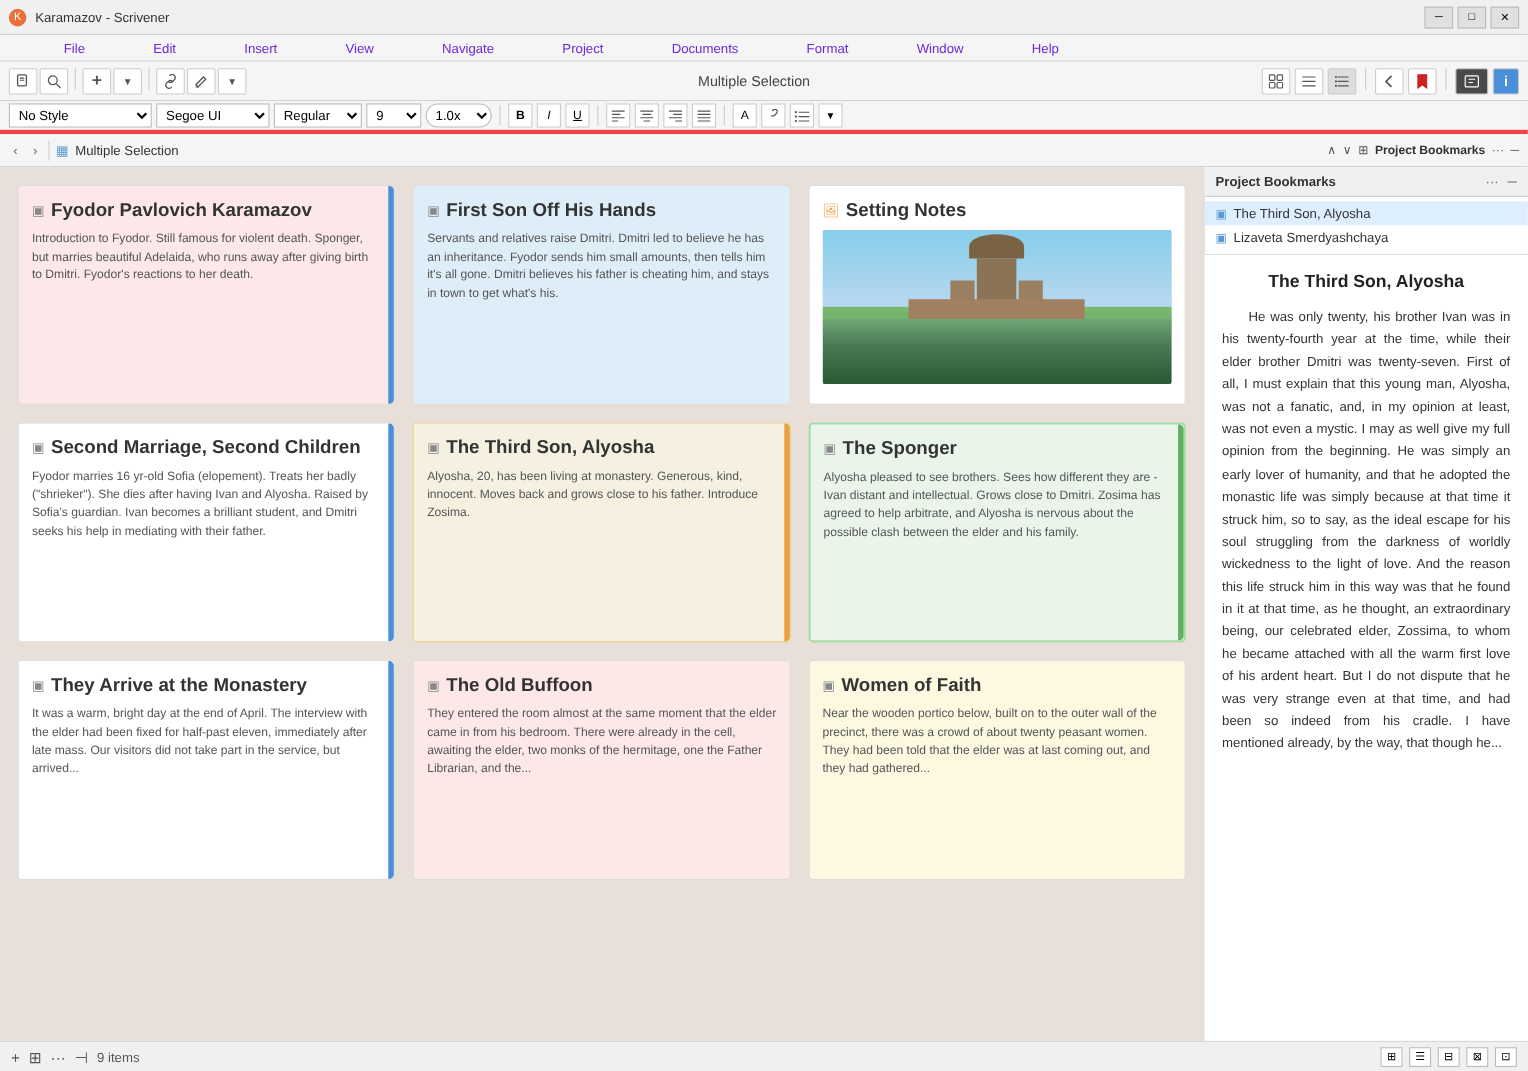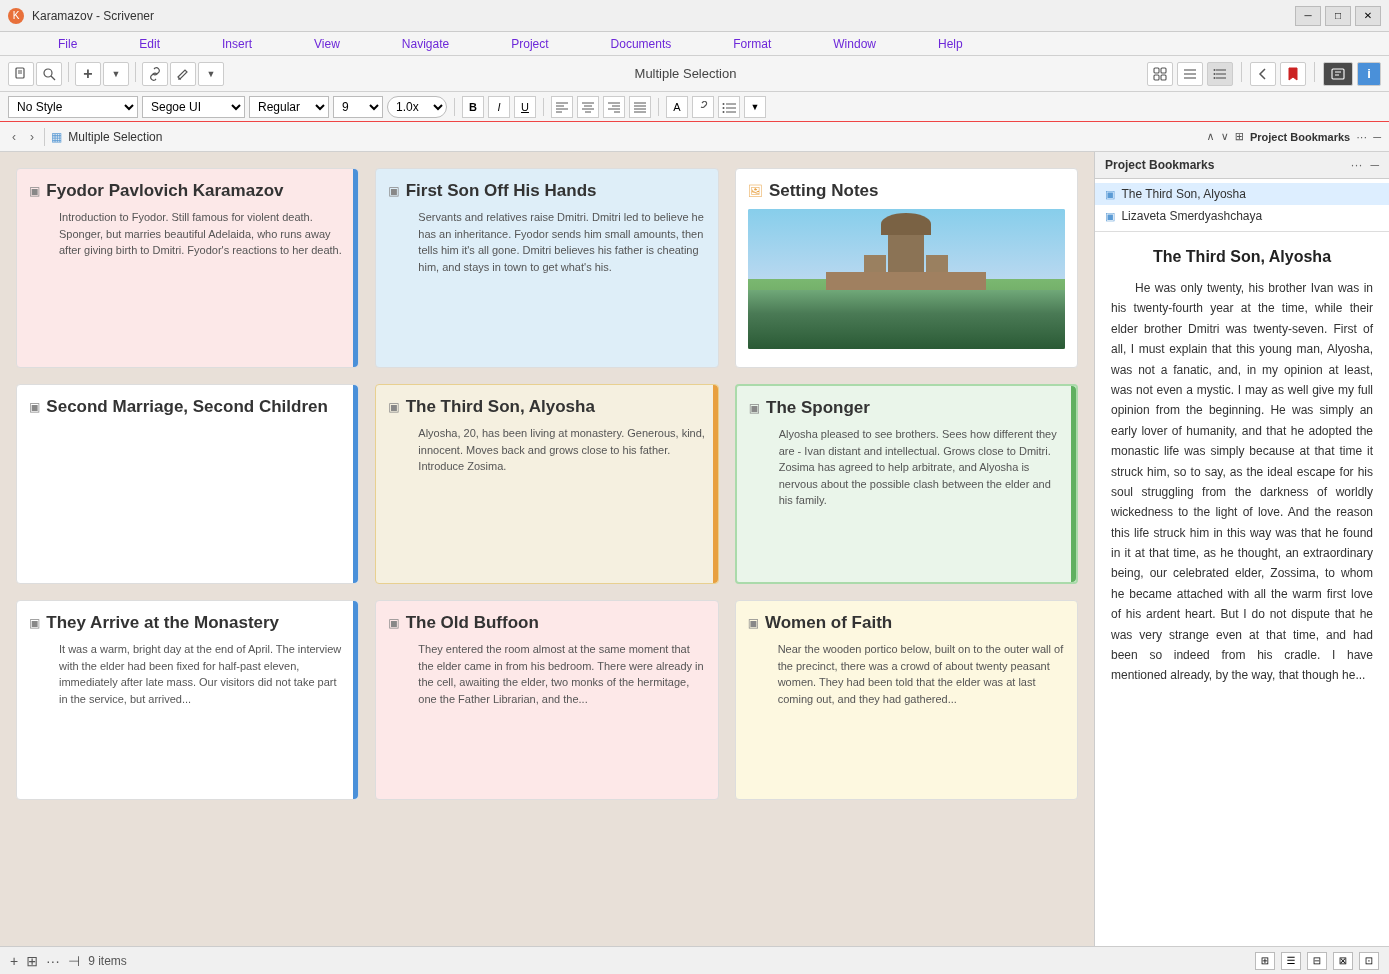--- a/index.html
+++ b/index.html
@@ -67,21 +67,21 @@
     .toolbar-group { display: flex; gap: 2px; }
     .toolbar-right { display: flex; gap: 4px; margin-left: auto; }
 
     
     .formatbar {
       background: #f5f5f5;
       height: 30px;
       display: flex;
       align-items: center;
       padding: 0 8px;
-      border-bottom: 1px solid #ef4444;
+      border-bottom: 4px solid #ef4444;
       gap: 4px;
     }
     .fmt-dropdown {
       height: 22px;
       border: 1px solid #bbb;
       background: #fff;
       font-size: 12px;
       padding: 0 4px;
       cursor: pointer;
     }
@@ -148,21 +148,21 @@
     .card-pink2 { background: #fde8e8; }
 
     .card-header {
       display: flex;
       align-items: center;
       gap: 6px;
       margin-bottom: 8px;
     }
     .card-icon { font-size: 12px; color: #888; }
     .card-title { font-size: 17px; font-weight: 600; color: #333; }
-    .card-body { font-size: 11px; color: #555; line-height: 1.5; margin-left: 30px; }
+    .card-body { font-size: 11px; color: #555; line-height: 1.5; }
     .card-accent-bar {
       position: absolute;
       top: 0;
       right: 0;
       bottom: 0;
       width: 5px;
       border-radius: 0 4px 4px 0;
     }
     .bar-blue { background: #4a90d9; }
     .bar-orange { background: #e8a040; }
@@ -495,20 +495,21 @@
 
         <div style="position:absolute; bottom:0; left:0; right:0; height:42%; background: linear-gradient(180deg, #70a878 0%, #4a7a55 40%, #2a5a35 100%);"></div>
       </div>
     </div>
 
     <div class="card card-white">
       <div class="card-header">
         <span class="card-icon">▣</span>
         <span class="card-title">Second Marriage, Second Children</span>
       </div>
+      <div class="card-body">Fyodor marries 16 yr-old Sofia (elopement). Treats her badly ("shrieker"). She dies after having Ivan and Alyosha. Raised by Sofia's guardian. Ivan becomes a brilliant student, and Dmitri seeks his help in mediating with their father.</div>
       <div class="card-accent-bar bar-blue"></div>
     </div>
 
     <div class="card card-tan">
       <div class="card-header">
         <span class="card-icon">▣</span>
         <span class="card-title">The Third Son, Alyosha</span>
       </div>
       <div class="card-body">Alyosha, 20, has been living at monastery. Generous, kind, innocent. Moves back and grows close to his father. Introduce Zosima.</div>
       <div class="card-accent-bar bar-orange"></div>

